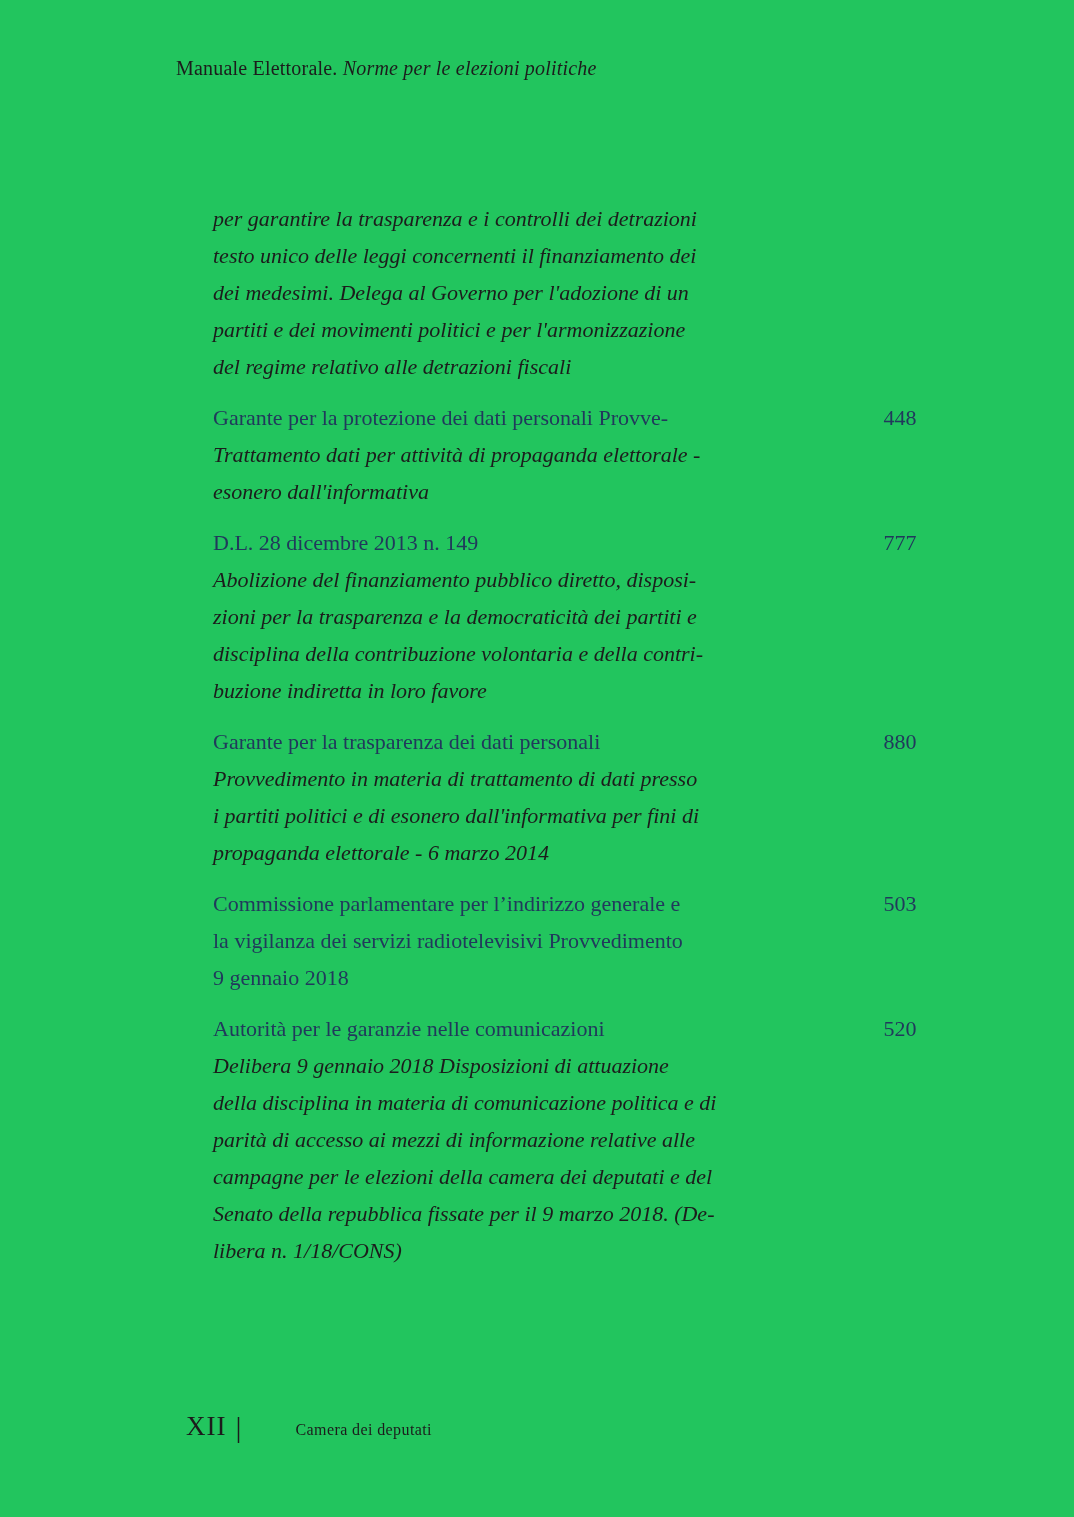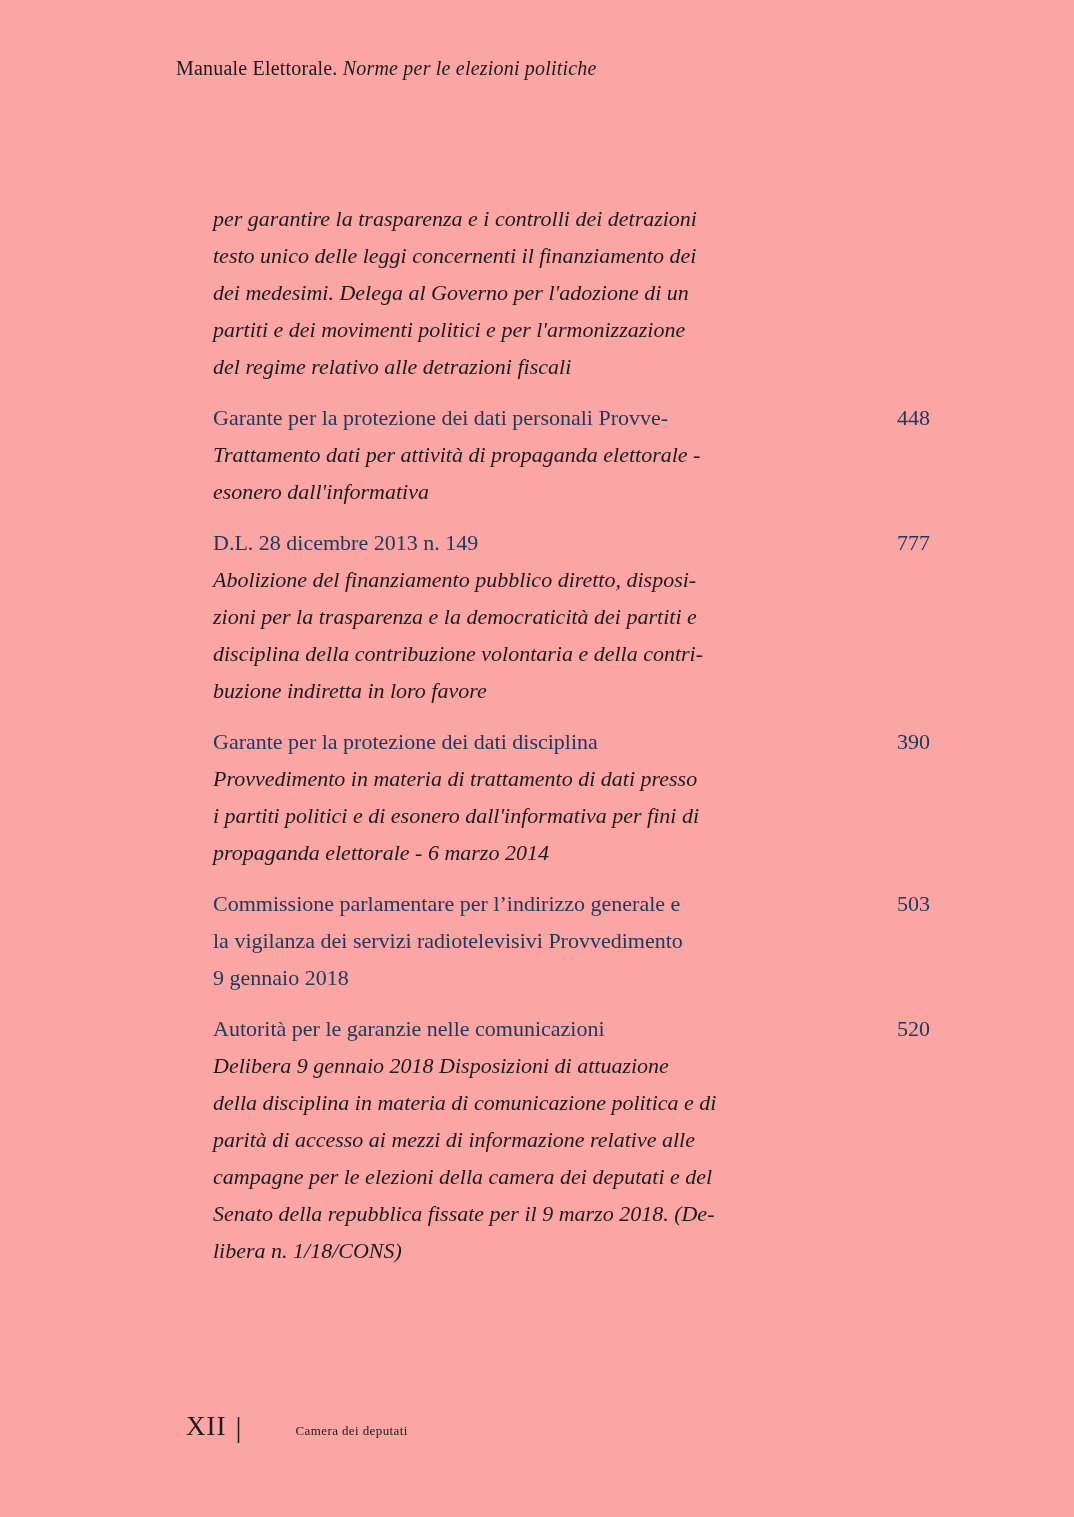--- a/index.html
+++ b/index.html
@@ -6,21 +6,21 @@
     --navy: #21395c;
     --ink: #1c1c1c;
   }
   * { margin: 0; padding: 0; box-sizing: border-box; }
   html, body { background: #e8e8e8; }
   .page {
     position: relative;
     width: 1074px;
     height: 1517px;
     margin: 0 auto;
-    background: #fca5a5;
+    background: #22c55e;
     overflow: hidden;
     font-family: "Liberation Serif", serif;
     color: var(--ink);
   }
   .running-header {
     position: absolute;
     top: 57px;
     left: 176px;
     font-size: 20px;
     letter-spacing: 0.2px;
@@ -51,21 +51,21 @@
   .entry-text .subtitle-line {
     font-style: italic;
     color: var(--ink);
     white-space: nowrap;
   }
   .entry-page {
     margin-left: auto;
     font-size: 22px;
     line-height: 37px;
     color: var(--navy);
-    text-align: right;
+    text-align: center;
     min-width: 60px;
   }
   .page-footer {
     position: absolute;
     left: 186px;
     top: 1408px;
     display: flex;
     align-items: baseline;
     color: var(--ink);
   }
@@ -73,21 +73,21 @@
     font-size: 27px;
     letter-spacing: 1px;
   }
   .footer-separator {
     font-size: 30px;
     font-weight: 300;
     margin-left: 9px;
     transform: translateY(2px);
   }
   .footer-label {
-    font-size: 13px;
+    font-size: 16px;
     margin-left: 54px;
     letter-spacing: 0.4px;
   }
 </style>
 </head>
 <body>
 
 <div class="page">
 
   <header class="running-header">
@@ -118,26 +118,26 @@
           <div class="title-line">D.L. 28 dicembre 2013 n. 149</div>
           <div class="subtitle-line">Abolizione del finanziamento pubblico diretto, disposi-</div>
           <div class="subtitle-line">zioni per la trasparenza e la democraticità dei partiti e</div>
           <div class="subtitle-line">disciplina della contribuzione volontaria e della contri-</div>
           <div class="subtitle-line">buzione indiretta in loro favore</div>
         </div>
         <div class="entry-page">777</div>
       </div>
       <div class="entry">
         <div class="entry-text">
-          <div class="title-line">Garante per la protezione dei dati disciplina</div>
+          <div class="title-line">Garante per la trasparenza dei dati personali</div>
           <div class="subtitle-line">Provvedimento in materia di trattamento di dati presso</div>
           <div class="subtitle-line">i partiti politici e di esonero dall'informativa per fini di</div>
           <div class="subtitle-line">propaganda elettorale - 6 marzo 2014</div>
         </div>
-        <div class="entry-page">390</div>
+        <div class="entry-page">880</div>
       </div>
       <div class="entry">
         <div class="entry-text">
           <div class="title-line">Commissione parlamentare per l’indirizzo generale e</div>
           <div class="title-line">la vigilanza dei servizi radiotelevisivi Provvedimento</div>
           <div class="title-line">9 gennaio 2018</div>
         </div>
         <div class="entry-page">503</div>
       </div>
       <div class="entry">

